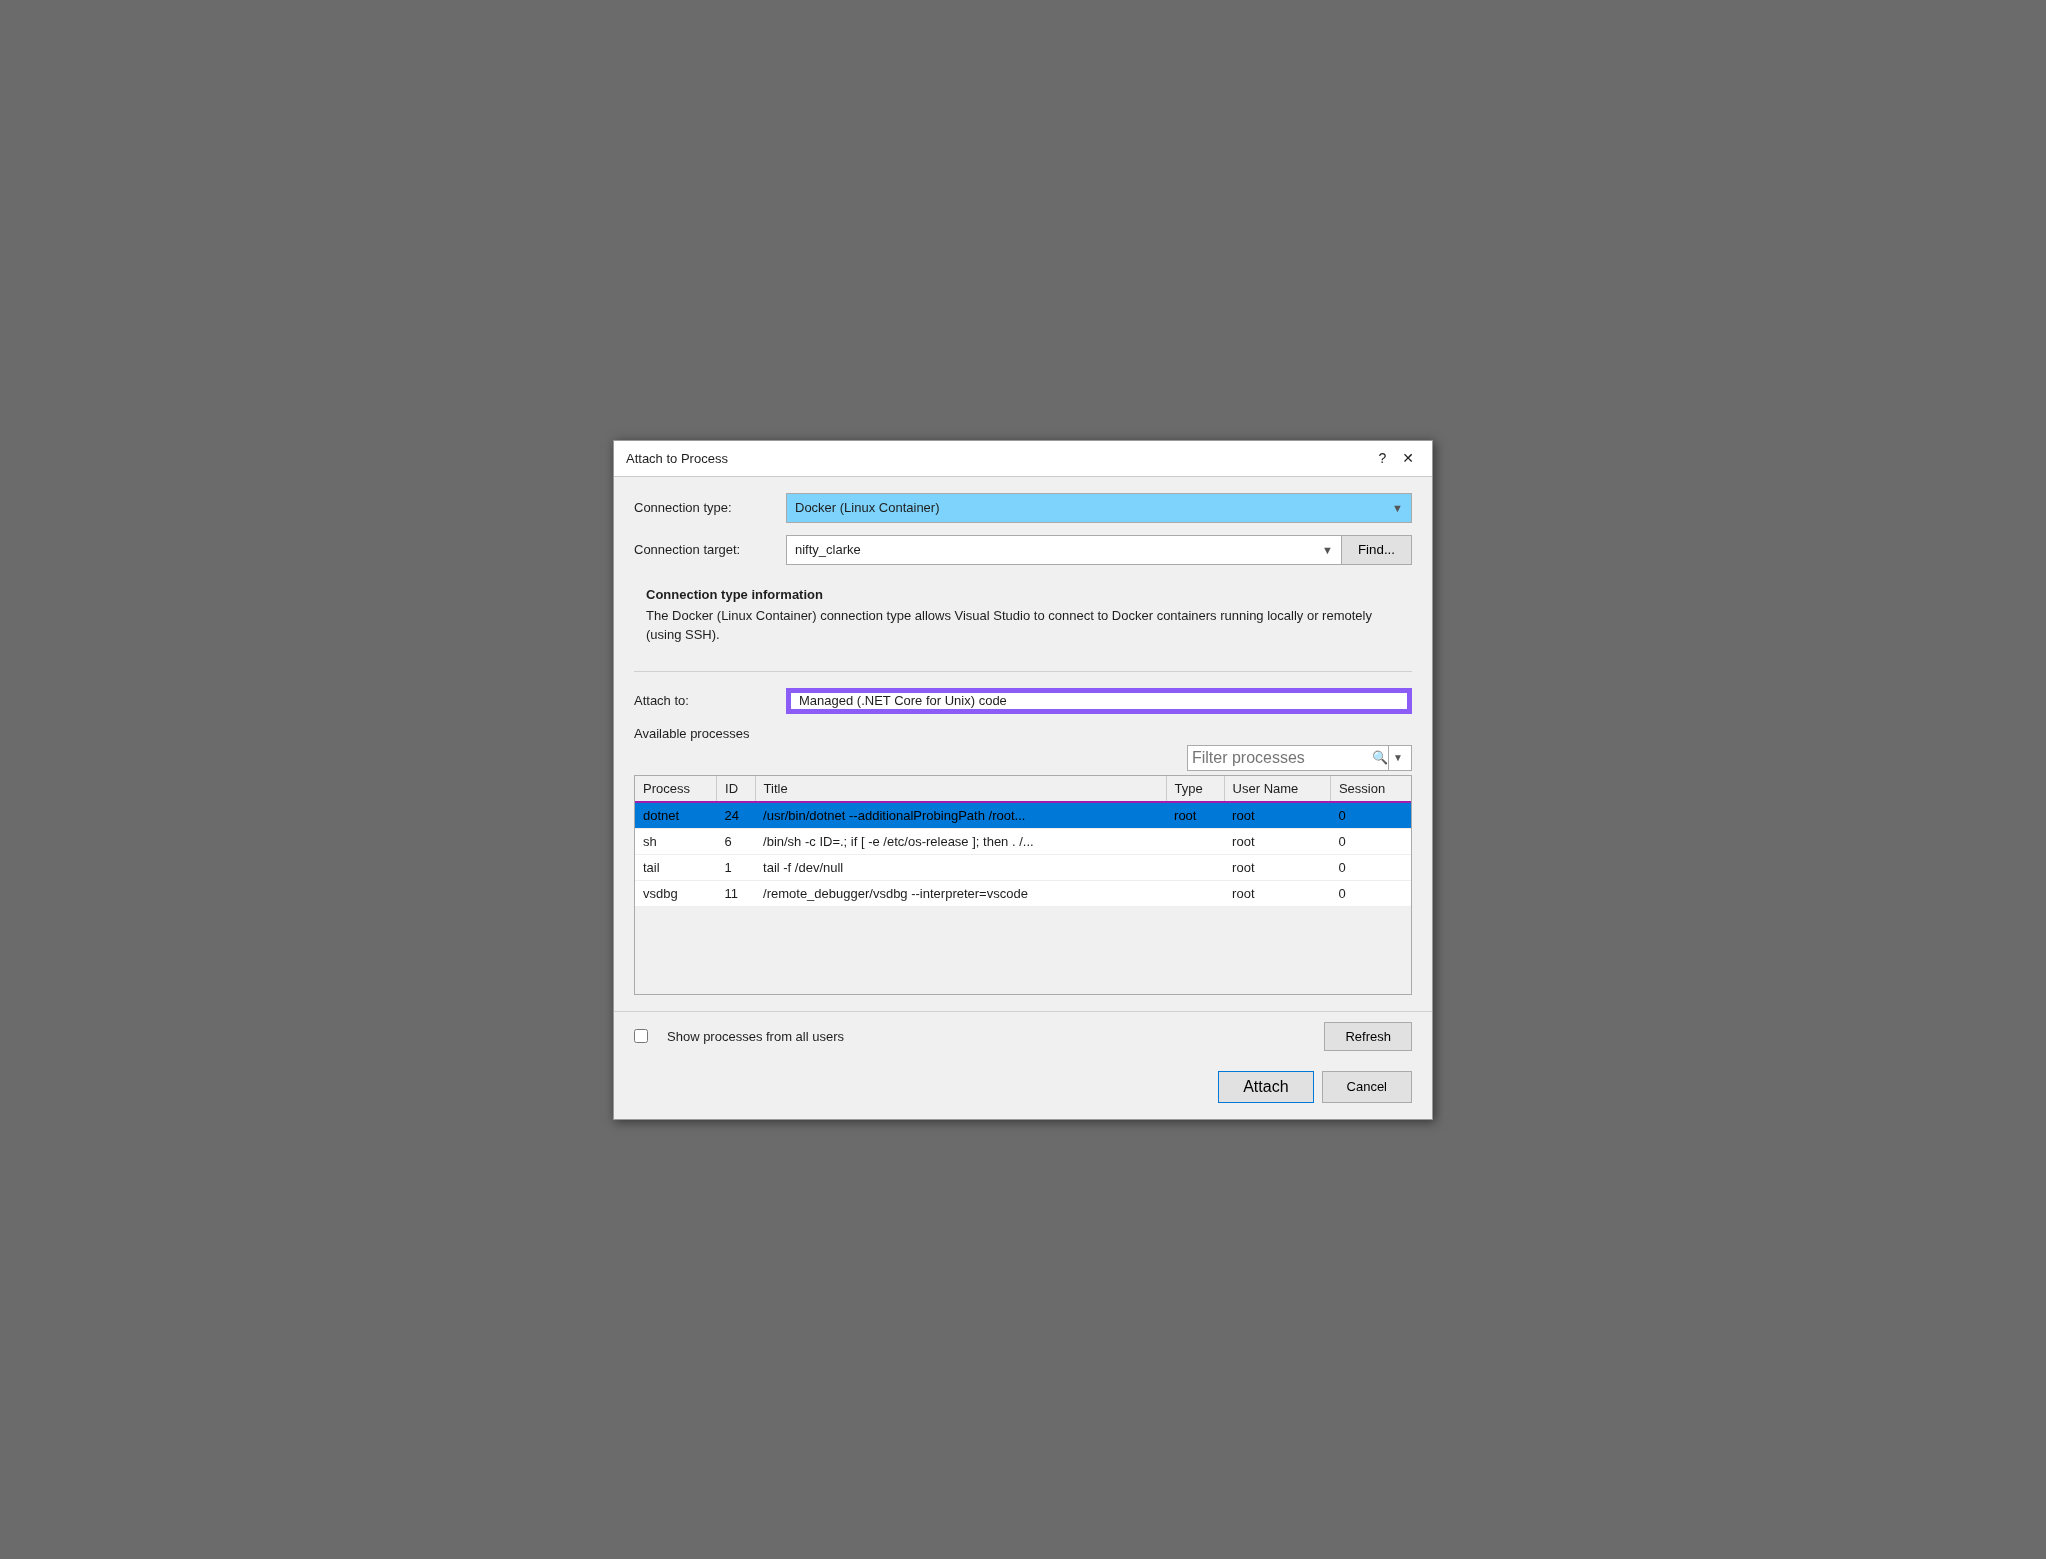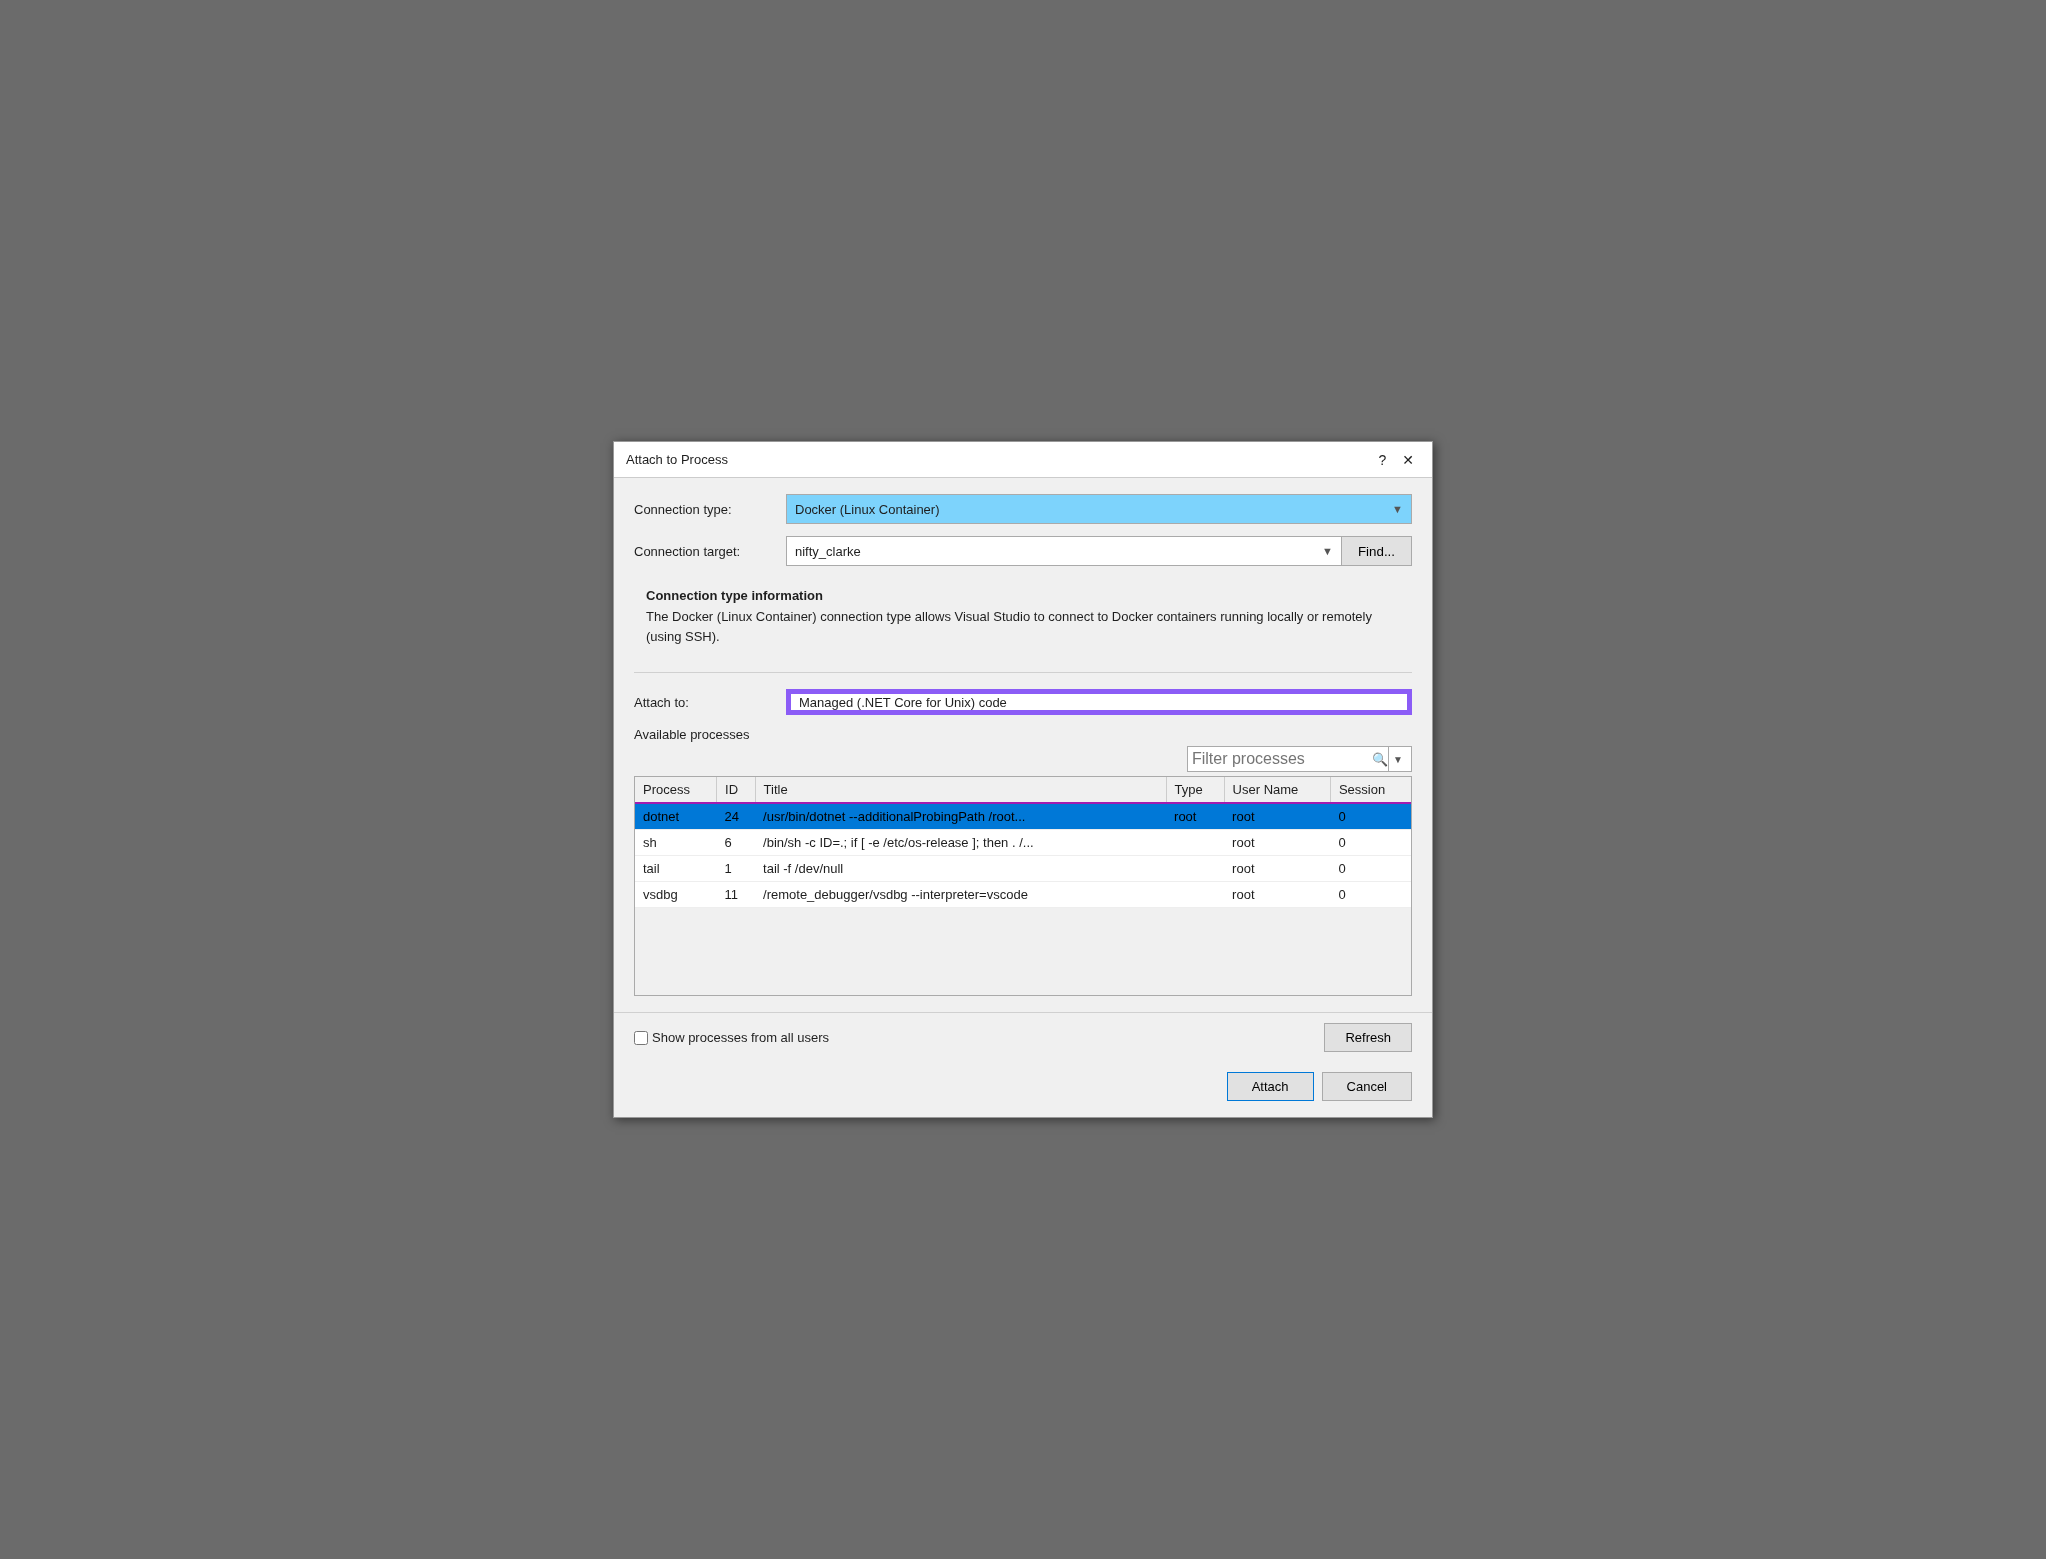--- a/index.html
+++ b/index.html
@@ -279,22 +279,22 @@
       display: flex;
       align-items: center;
       justify-content: space-between;
       padding: 10px 20px;
       border-top: 1px solid #d0d0d0;
       background: #f0f0f0;
     }
 
     .checkbox-row {
       display: flex;
-      align-items: center;
-      gap: 4px;
+      align-items: flex-start;
+      gap: 19px;
     }
 
     .checkbox-row input[type="checkbox"] {
       width: 14px;
       height: 14px;
       cursor: pointer;
     }
 
     .refresh-btn {
       background: #e1e1e1;
@@ -310,21 +310,21 @@
       gap: 8px;
       padding: 10px 20px 16px 20px;
       background: #f0f0f0;
     }
 
     .attach-action-btn {
       background: #e1e1e1;
       border: 1px solid #0078d7;
       padding: 6px 24px;
       cursor: pointer;
-      font-size: 13px;
+      font-size: 16px;
       min-width: 80px;
     }
 
     .cancel-action-btn {
       background: #e1e1e1;
       border: 1px solid #aaa;
       padding: 6px 24px;
       cursor: pointer;
       font-size: 13px;
       min-width: 80px;

